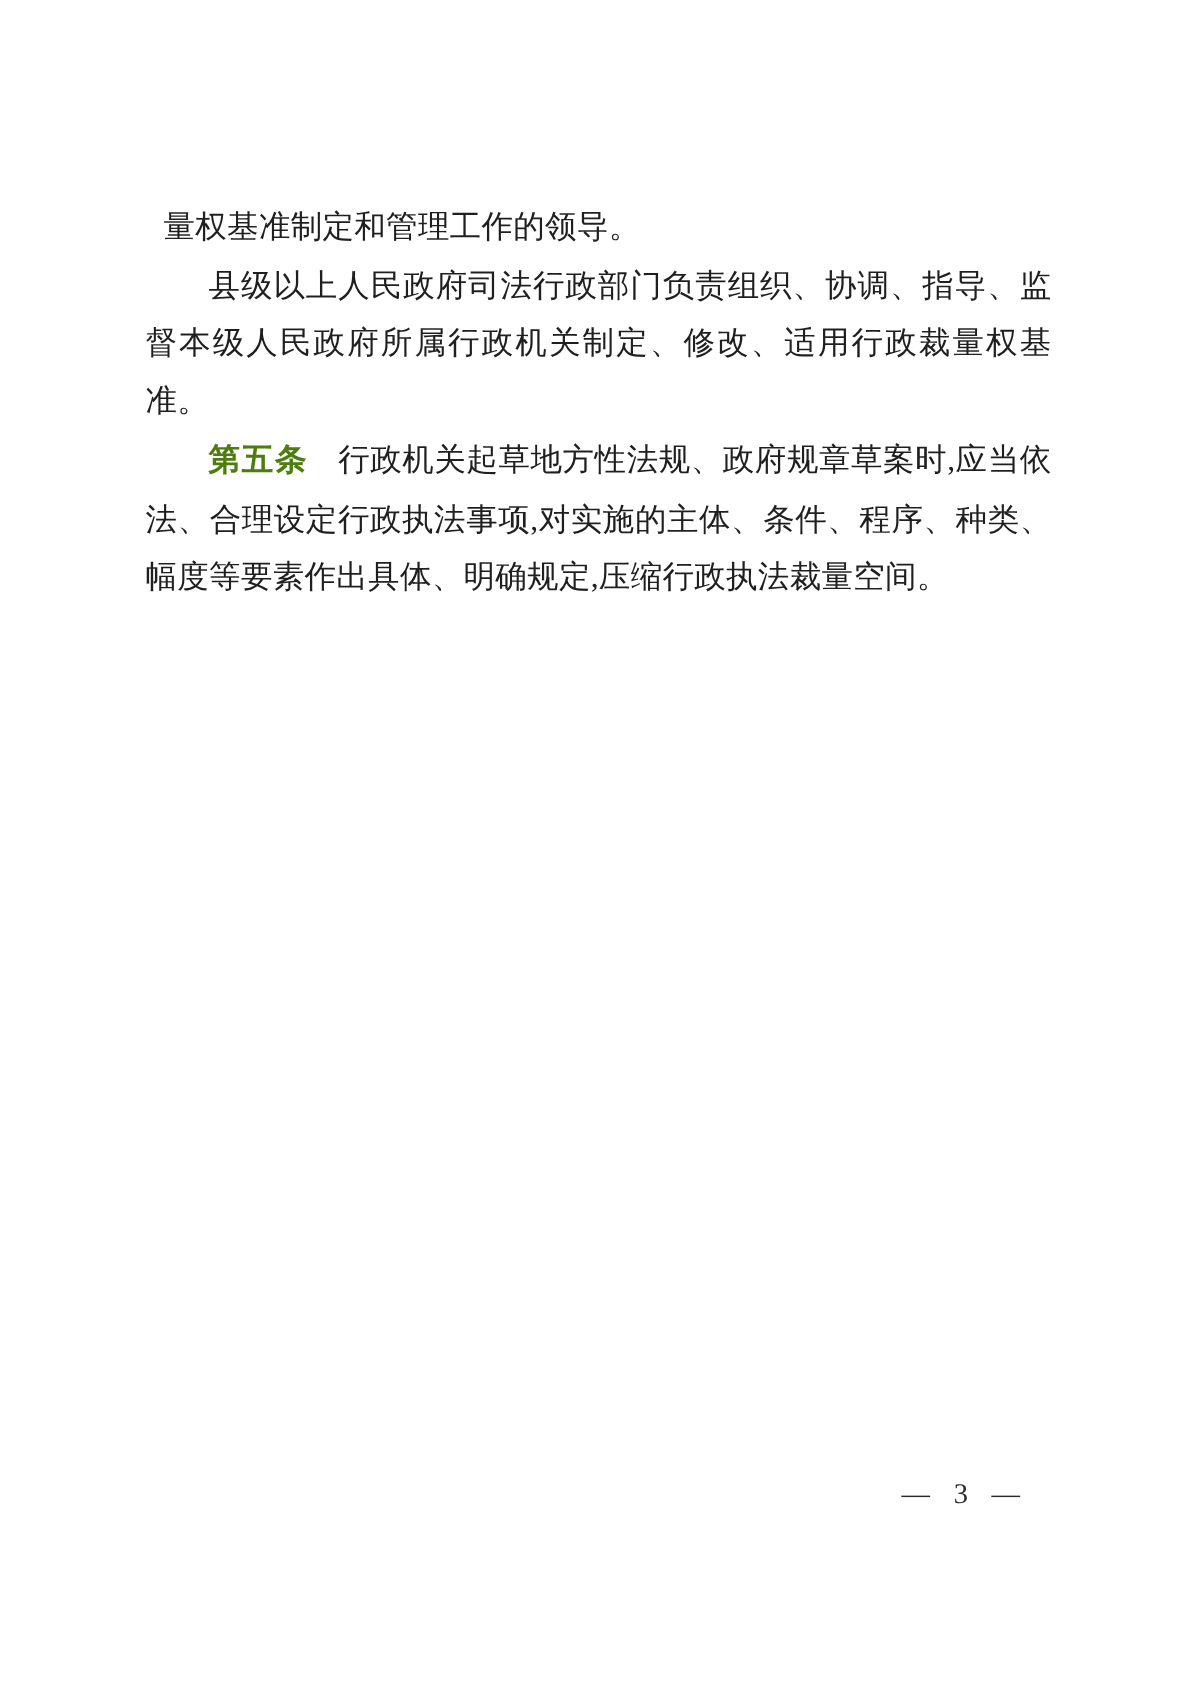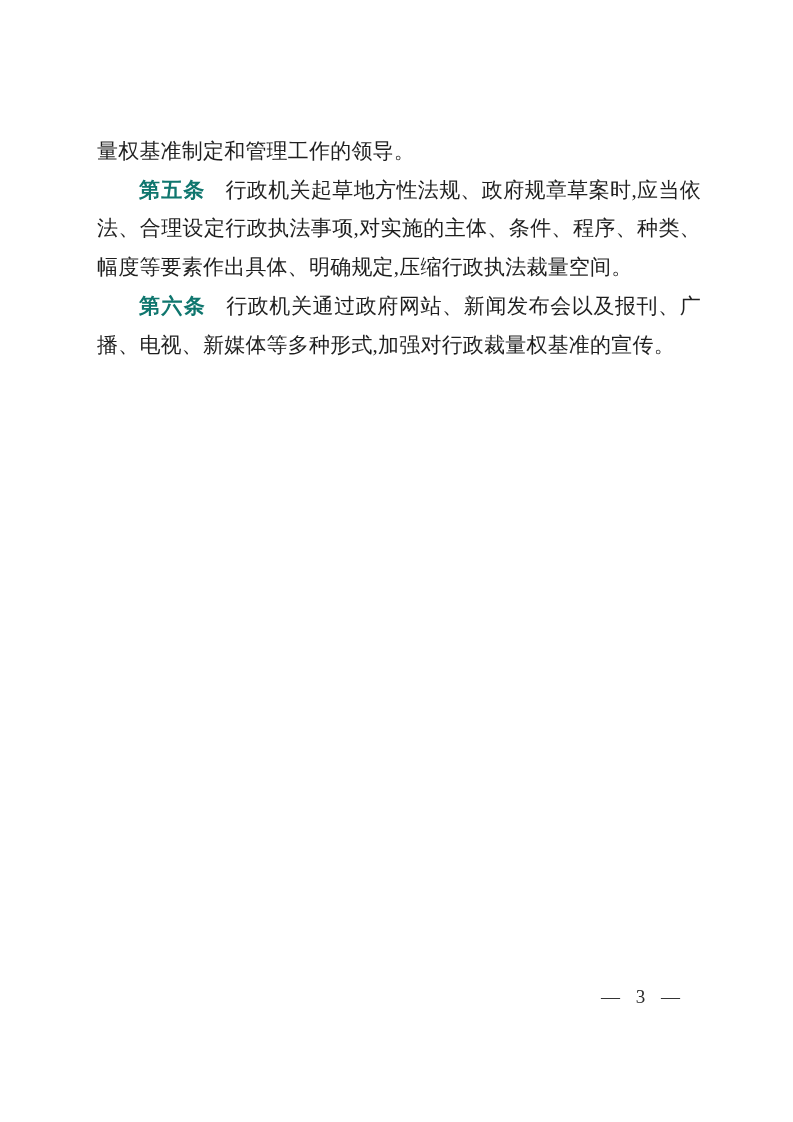--- a/index.html
+++ b/index.html
@@ -31,25 +31,26 @@
     text-justify: inter-character;
     letter-spacing: 0.2px;
   }
   .para {
     margin: 0;
     padding: 0;
     text-indent: 2em;
   }
   .para.no-indent {
     text-indent: 0;
+    margin-left: 12px;
   }
   .article-label {
     font-weight: bold;
     font-family: "Liberation Sans", "DejaVu Sans", sans-serif;
-    color: #0f766e;
+    color: #4d7c0f;
     margin-right: 0.95em;
     letter-spacing: 1px;
   }
   .page-footer {
     position: absolute;
     top: 986px;
     left: 0;
     right: 112px;
     text-align: right;
     font-size: 19px;
@@ -60,25 +61,25 @@
 </style>
 </head>
 <body>
 
 <div class="page">
 
   <div class="doc-body">
 
     <p class="para no-indent"><span>量权基准制定和管理工作的领导。</span></p>
 
+    <p class="para"><span>县级以上人民政府司法行政部门负责组织、协调、指导、监督本级人民政府所属行政机关制定、修改、适用行政裁量权基准。</span></p>
 
 
     <p class="para"><span class="article-label">第五条</span><span>行政机关起草地方性法规、政府规章草案时,应当依法、合理设定行政执法事项,对实施的主体、条件、程序、种类、幅度等要素作出具体、明确规定,压缩行政执法裁量空间。</span></p>
 
-    <p class="para"><span class="article-label">第六条</span><span>行政机关通过政府网站、新闻发布会以及报刊、广播、电视、新媒体等多种形式,加强对行政裁量权基准的宣传。</span></p>
 
 
 
 
 
   </div>
 
   <div class="page-footer">— 3 —</div>
 
 </div>

